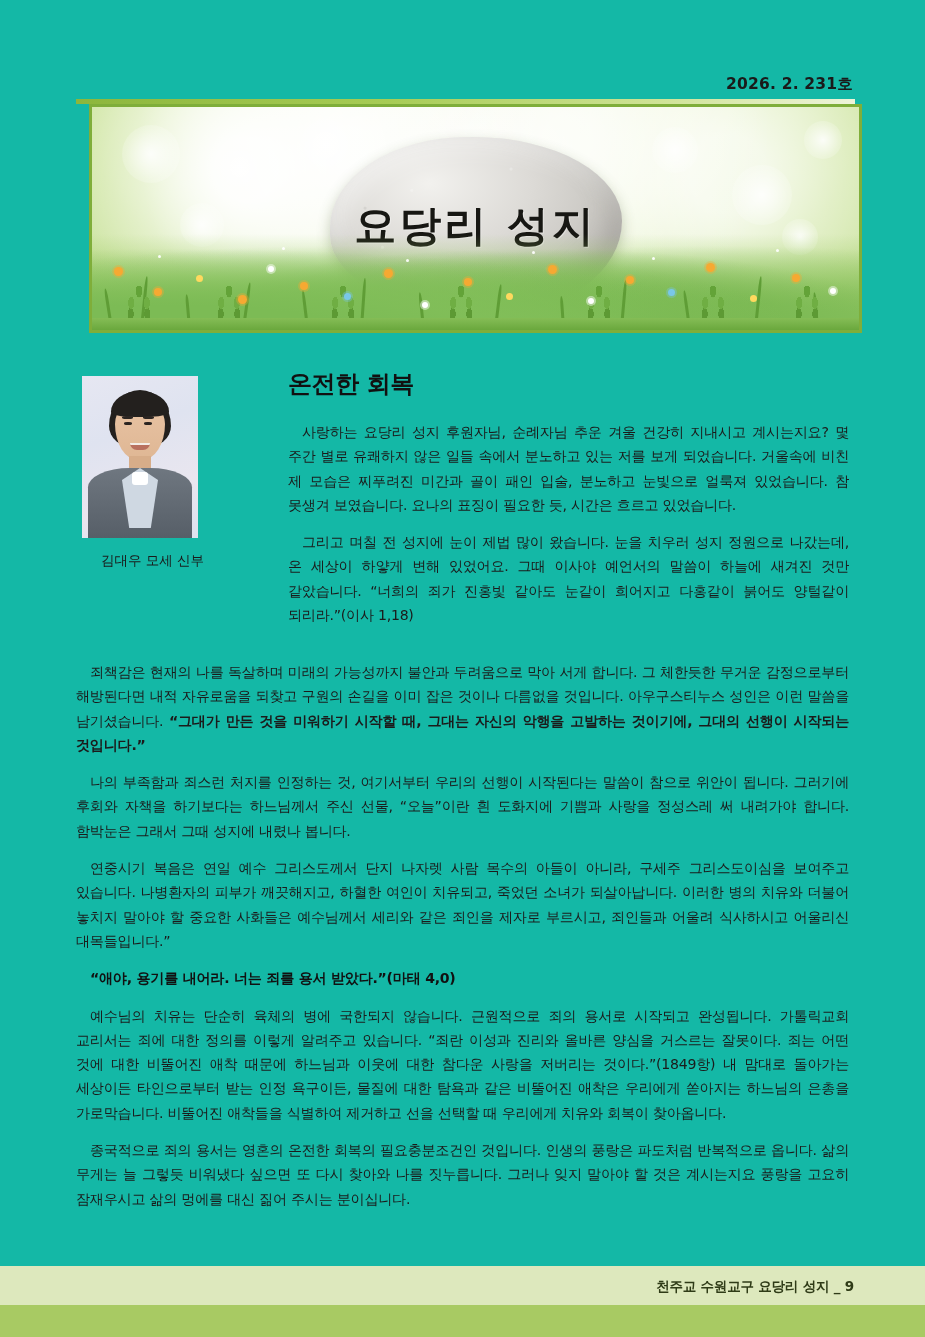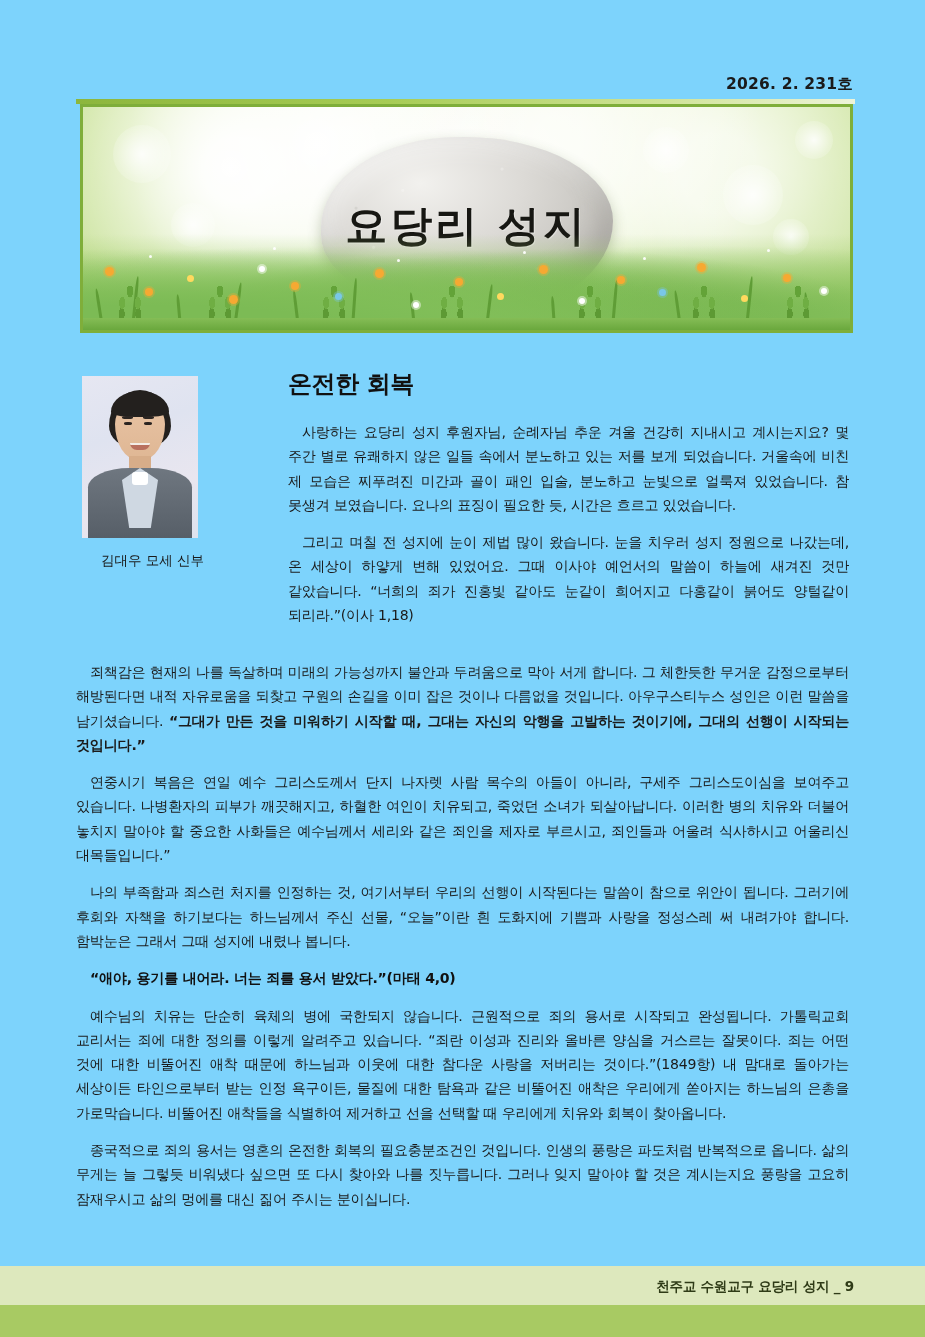--- a/index.html
+++ b/index.html
@@ -10,21 +10,21 @@
   }
   body {
     font-family: "DejaVu Sans", "Liberation Sans", sans-serif;
     color: #1a1a1a;
   }
   .page {
     position: relative;
     width: 925px;
     height: 1337px;
     margin: 0 auto;
-    background: #7dd3fc;
+    background: #14b8a6;
     overflow: hidden;
     box-sizing: border-box;
   }
 
   
   .masthead {
     position: absolute;
     left: 0;
     top: 0;
     width: 925px;
@@ -45,21 +45,21 @@
     left: 76px;
     right: 70px;
     top: 99px;
     height: 5px;
     background: linear-gradient(to right, #8cb63c 0%, #a7cc55 40%, #cfe396 75%, #eef4da 100%);
   }
 
   
   .banner {
     position: absolute;
-    left: 80px;
+    left: 89px;
     top: 104px;
     width: 773px;
     height: 229px;
     border: 3px solid #7fae3a;
     box-sizing: border-box;
     overflow: hidden;
     background: #ecf5d8;
     text-decoration: underline;
   }
   .banner-sky {
@@ -454,22 +454,22 @@
 
     <div class="indented-col">
       <p class="body">사랑하는 요당리 성지 후원자님, 순례자님 추운 겨울 건강히 지내시고 계시는지요? 몇 주간 별로 유쾌하지 않은 일들 속에서 분노하고 있는 저를 보게 되었습니다. 거울속에 비친 제 모습은 찌푸려진 미간과 골이 패인 입술, 분노하고 눈빛으로 얼룩져 있었습니다. 참 못생겨 보였습니다. 요나의 표징이 필요한 듯, 시간은 흐르고 있었습니다.</p>
       <p class="body">그리고 며칠 전 성지에 눈이 제법 많이 왔습니다. 눈을 치우러 성지 정원으로 나갔는데, 온 세상이 하얗게 변해 있었어요. 그때 이사야 예언서의 말씀이 하늘에 새겨진 것만 같았습니다. “너희의 죄가 진홍빛 같아도 눈같이 희어지고 다홍같이 붉어도 양털같이 되리라.”(이사 1,18)</p>
     </div>
 
     <div class="full-col">
       <p class="body">
         <span>죄책감은 현재의 나를 독살하며 미래의 가능성까지 불안과 두려움으로 막아 서게 합니다. 그 체한듯한 무거운 감정으로부터 해방된다면 내적 자유로움을 되찾고 구원의 손길을 이미 잡은 것이나 다름없을 것입니다. 아우구스티누스 성인은 이런 말씀을 남기셨습니다. </span><b>“그대가 만든 것을 미워하기 시작할 때, 그대는 자신의 악행을 고발하는 것이기에, 그대의 선행이 시작되는 것입니다.”</b>
       </p>
+      <p class="body">나의 부족함과 죄스런 처지를 인정하는 것, 여기서부터 우리의 선행이 시작된다는 말씀이 참으로 위안이 됩니다. 그러기에 후회와 자책을 하기보다는 하느님께서 주신 선물, “오늘”이란 흰 도화지에 기쁨과 사랑을 정성스레 써 내려가야 합니다. 함박눈은 그래서 그때 성지에 내렸나 봅니다.</p>
       <p class="body">연중시기 복음은 연일 예수 그리스도께서 단지 나자렛 사람 목수의 아들이 아니라, 구세주 그리스도이심을 보여주고 있습니다. 나병환자의 피부가 깨끗해지고, 하혈한 여인이 치유되고, 죽었던 소녀가 되살아납니다. 이러한 병의 치유와 더불어 놓치지 말아야 할 중요한 사화들은 예수님께서 세리와 같은 죄인을 제자로 부르시고, 죄인들과 어울려 식사하시고 어울리신 대목들입니다.”</p>
-      <p class="body">나의 부족함과 죄스런 처지를 인정하는 것, 여기서부터 우리의 선행이 시작된다는 말씀이 참으로 위안이 됩니다. 그러기에 후회와 자책을 하기보다는 하느님께서 주신 선물, “오늘”이란 흰 도화지에 기쁨과 사랑을 정성스레 써 내려가야 합니다. 함박눈은 그래서 그때 성지에 내렸나 봅니다.</p>
 
       <p class="quote-line">“애야, 용기를 내어라. 너는 죄를 용서 받았다.”(마태 4,0)</p>
 
       <p class="body">예수님의 치유는 단순히 육체의 병에 국한되지 않습니다. 근원적으로 죄의 용서로 시작되고 완성됩니다. 가톨릭교회 교리서는 죄에 대한 정의를 이렇게 알려주고 있습니다. “죄란 이성과 진리와 올바른 양심을 거스르는 잘못이다. 죄는 어떤 것에 대한 비뚤어진 애착 때문에 하느님과 이웃에 대한 참다운 사랑을 저버리는 것이다.”(1849항) 내 맘대로 돌아가는 세상이든 타인으로부터 받는 인정 욕구이든, 물질에 대한 탐욕과 같은 비뚤어진 애착은 우리에게 쏟아지는 하느님의 은총을 가로막습니다. 비뚤어진 애착들을 식별하여 제거하고 선을 선택할 때 우리에게 치유와 회복이 찾아옵니다.</p>
       <p class="body">종국적으로 죄의 용서는 영혼의 온전한 회복의 필요충분조건인 것입니다. 인생의 풍랑은 파도처럼 반복적으로 옵니다. 삶의 무게는 늘 그렇듯 비워냈다 싶으면 또 다시 찾아와 나를 짓누릅니다. 그러나 잊지 말아야 할 것은 계시는지요 풍랑을 고요히 잠재우시고 삶의 멍에를 대신 짊어 주시는 분이십니다.</p>
     </div>
 
   </div>
 
   <div class="footer-band"></div>

